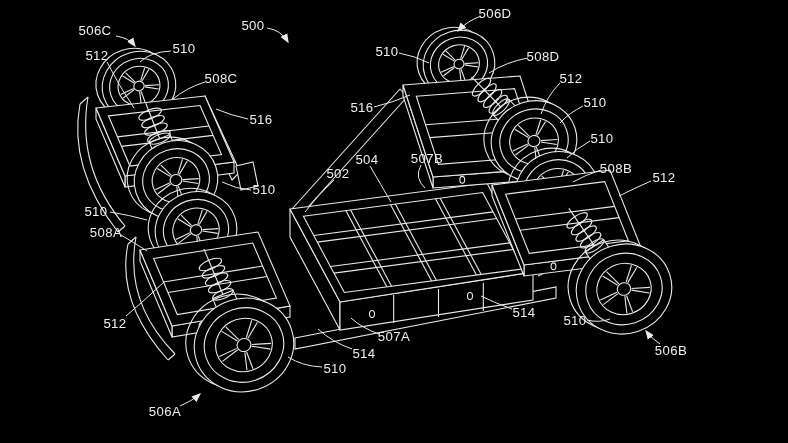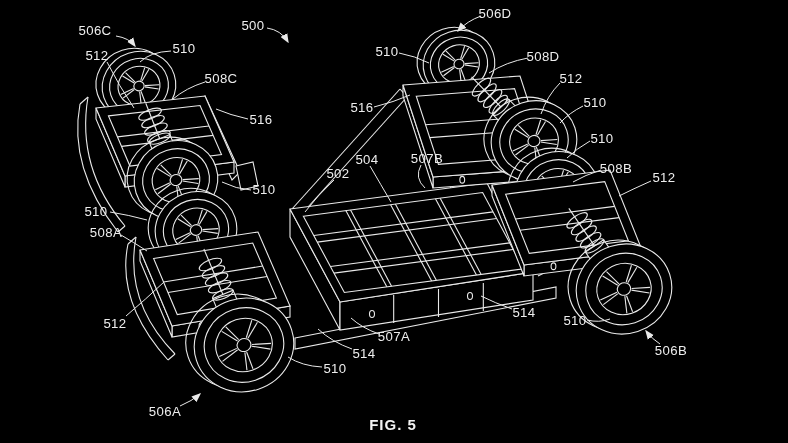--- a/index.html
+++ b/index.html
@@ -314,14 +314,13 @@
         <path d="M651,181 Q633,189 619,196" stroke="#e9e9e9" stroke-width="1" fill="none"></path>
         <text x="664" y="181.5" text-anchor="middle" class="ref">512</text>
         <path d="M512,309 Q495,303 481,296" stroke="#e9e9e9" stroke-width="1" fill="none"></path>
         <text x="524" y="316.5" text-anchor="middle" class="ref">514</text>
         <path d="M587,320 Q599,323 610,319" stroke="#e9e9e9" stroke-width="1" fill="none"></path>
         <text x="575" y="324.5" text-anchor="middle" class="ref">510</text>
         <path d="M660,344 Q652,339 646,331" stroke="#e9e9e9" stroke-width="1" fill="none" marker-end="url(#ah)"></path>
         <text x="671" y="354.5" text-anchor="middle" class="ref">506B</text>
       </g>
   </svg>
-  <div id="caption">FIG. 5</div>
 </div>
 
 </body></html>

